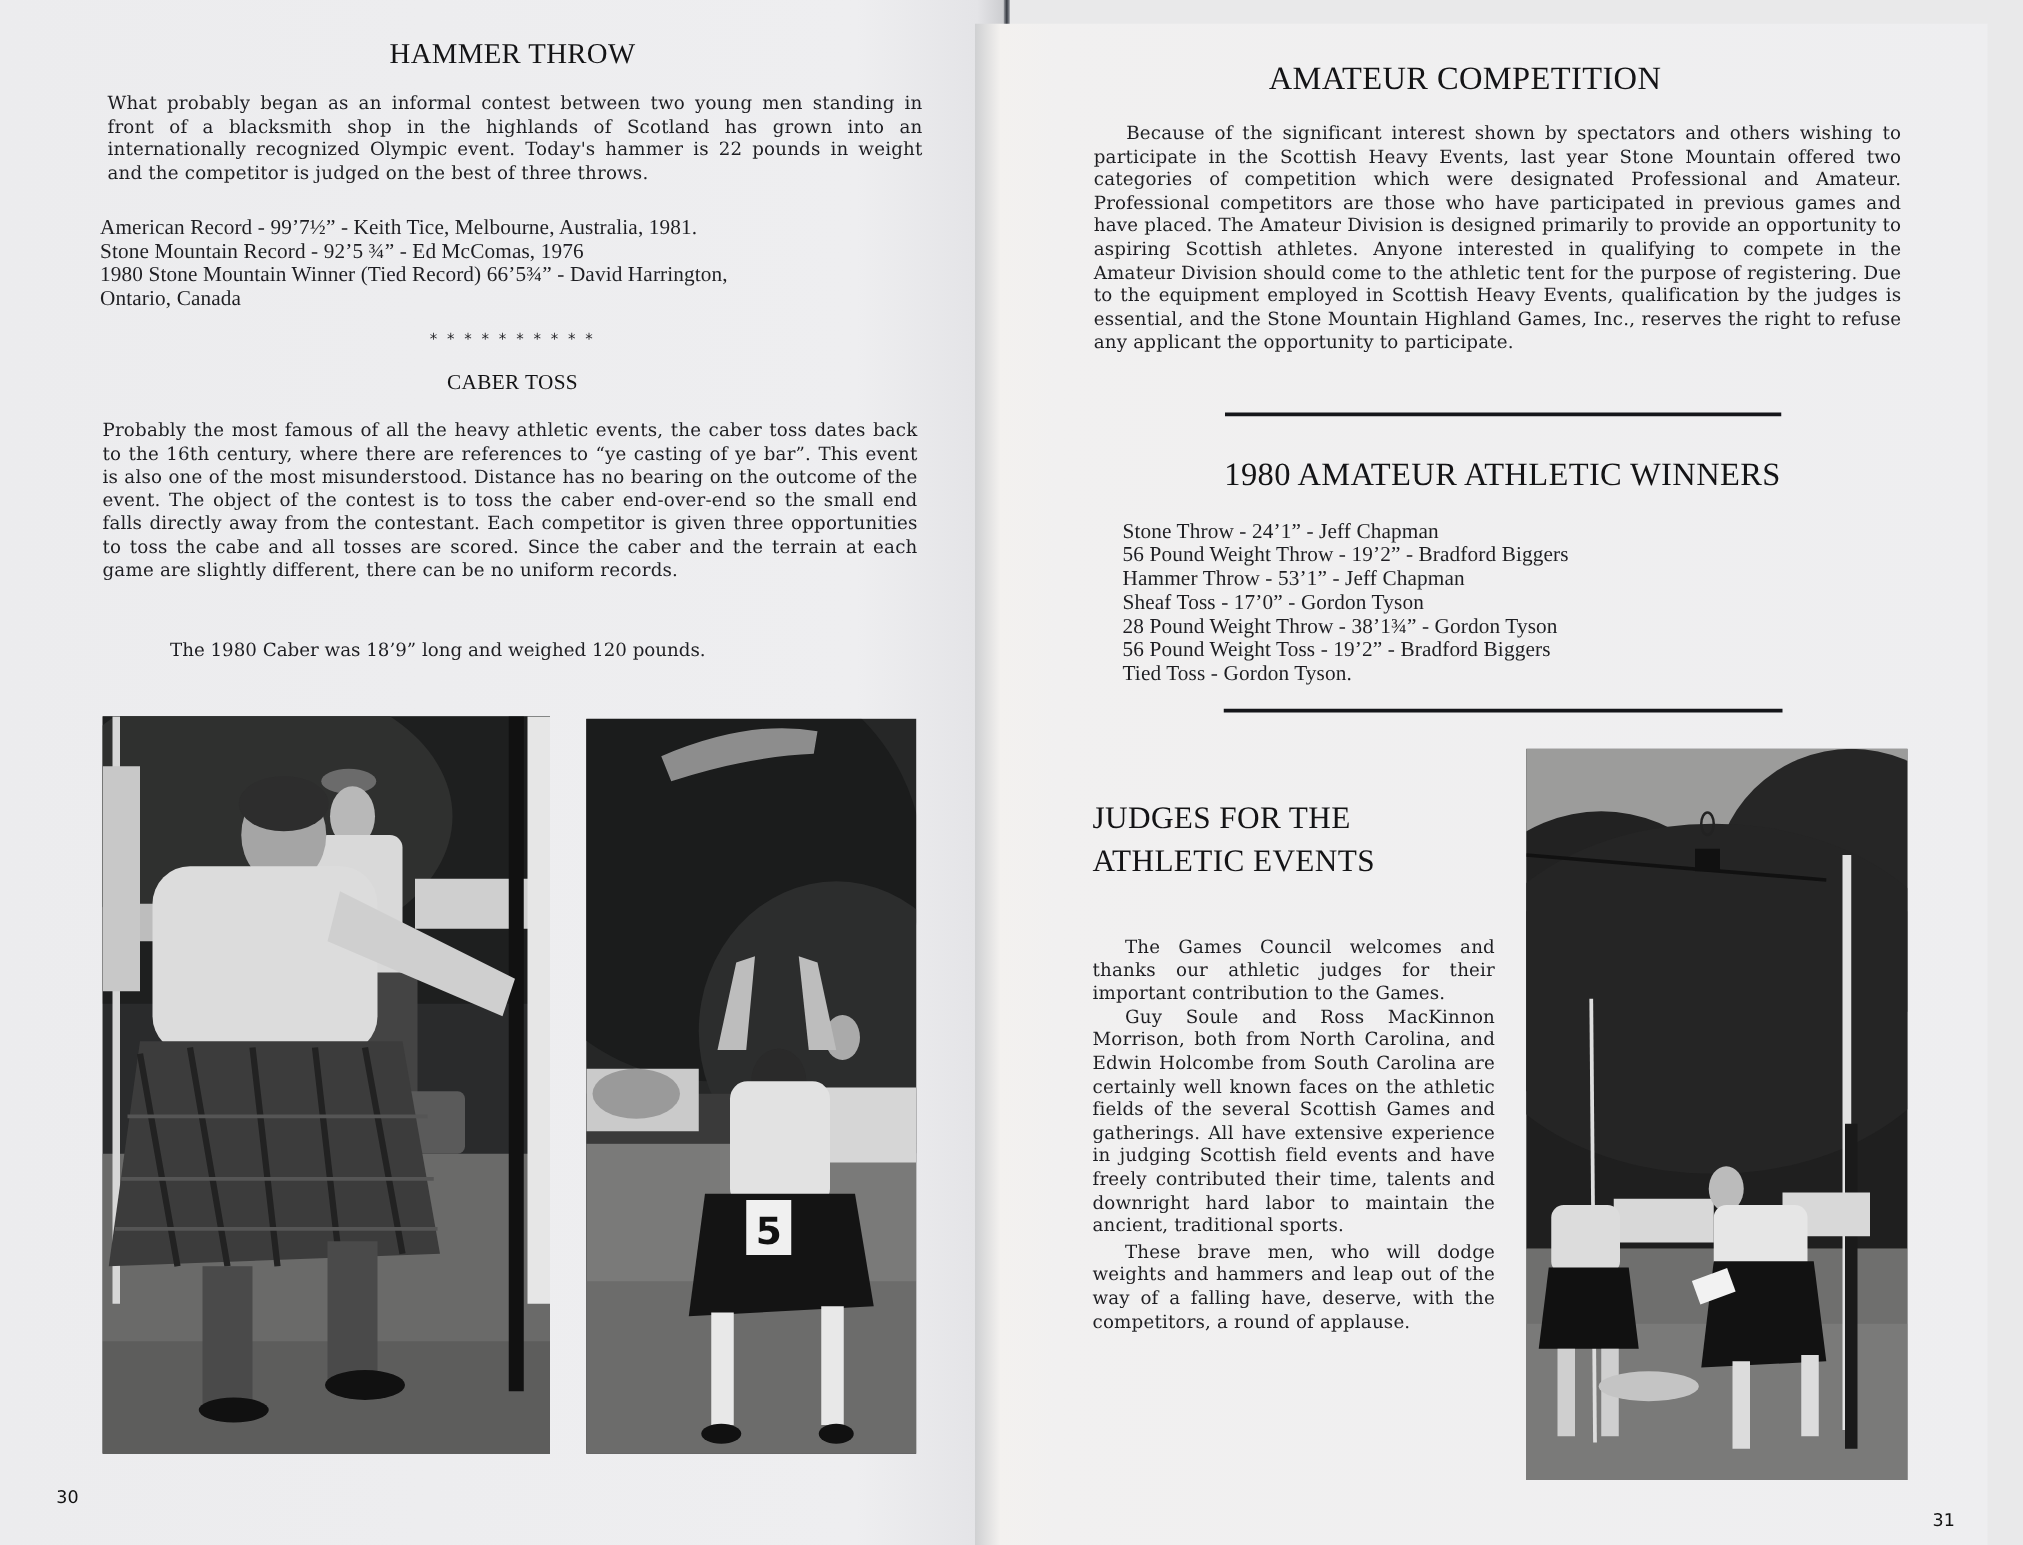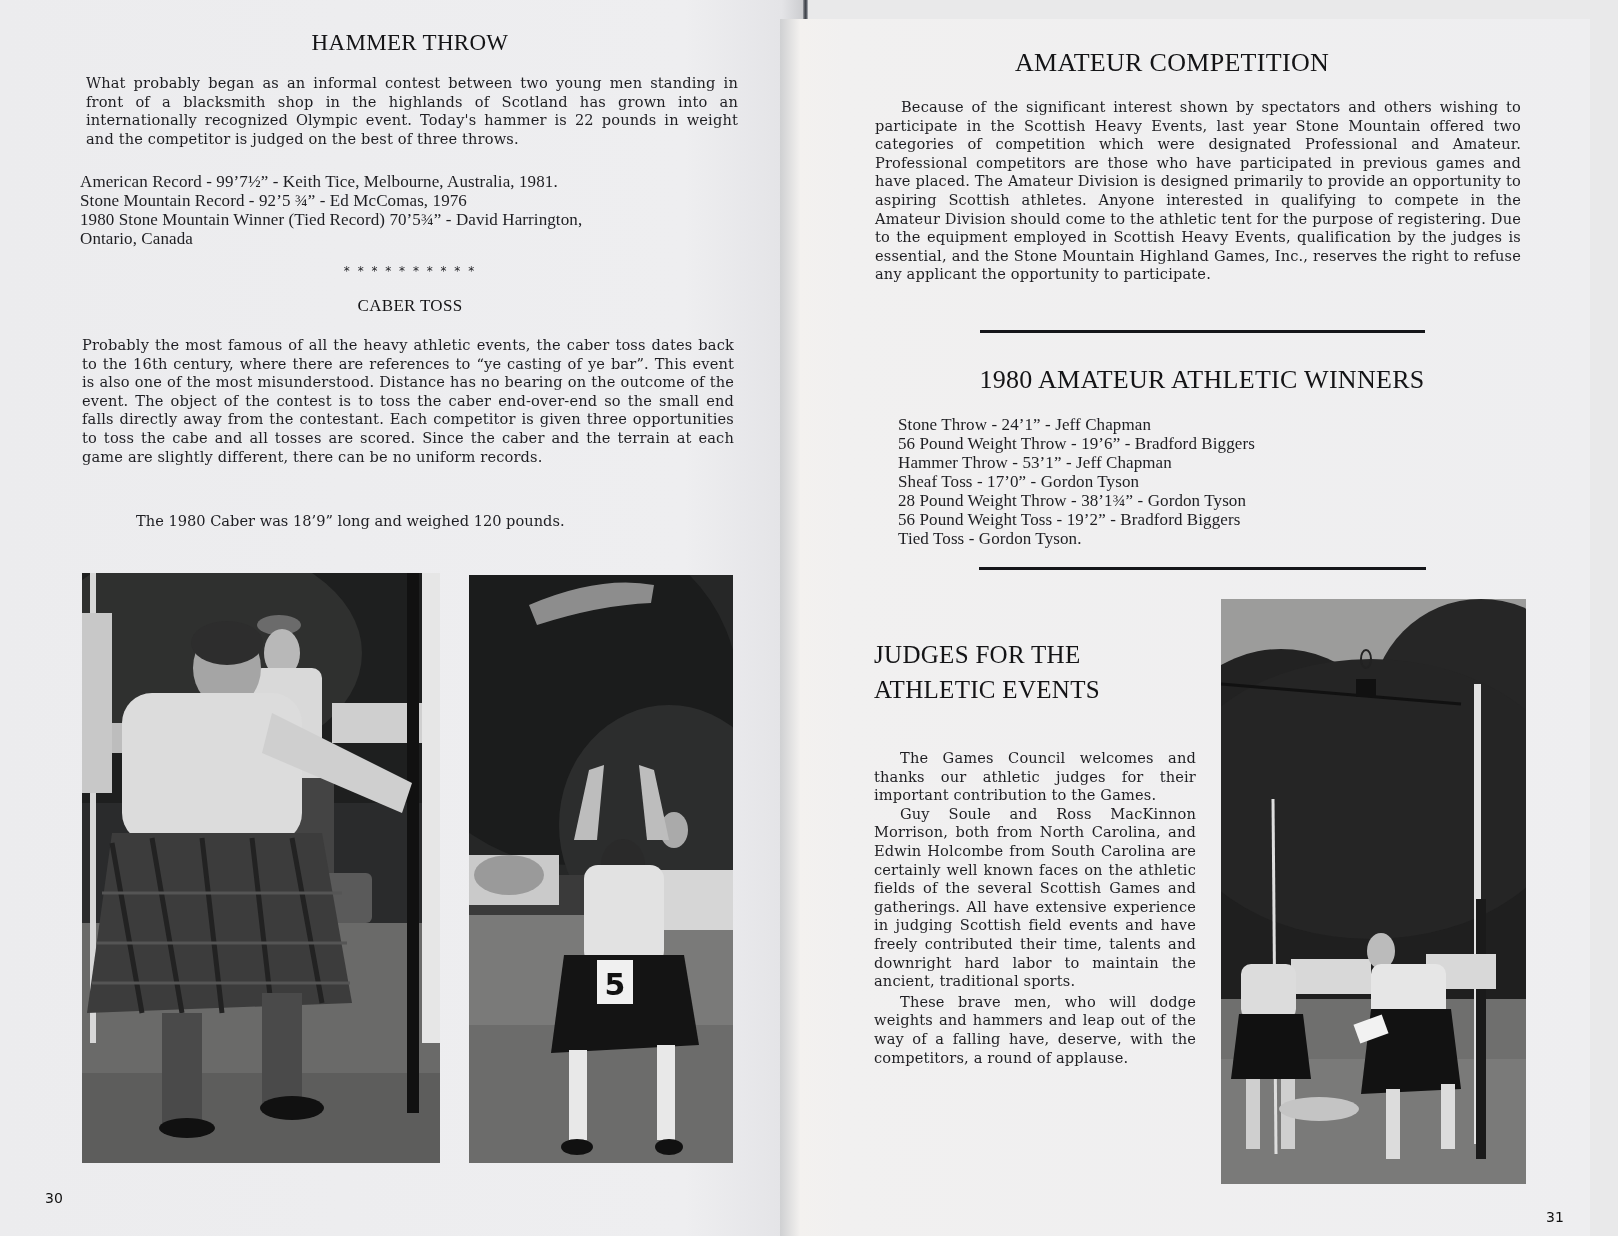--- a/index.html
+++ b/index.html
@@ -34,21 +34,21 @@
 
   <div class="page page-left">
 
     <h1 class="text-block h-center" style="left:80px; width:660px; top:30px; font-size:23px;">HAMMER THROW</h1>
 
     <p class="text-block para" style="left:86px; width:652px; top:74px;">What probably began as an informal contest between two young men standing in front of a blacksmith shop in the highlands of Scotland has grown into an internationally recognized Olympic event. Today's hammer is 22 pounds in weight and the competitor is judged on the best of three throws.</p>
 
     <div class="text-block centered-lines" style="left:80px; width:660px; top:172px;">
       <div>American Record - 99’7½” - Keith Tice, Melbourne, Australia, 1981.</div>
       <div>Stone Mountain Record - 92’5 ¾” - Ed McComas, 1976</div>
-      <div>1980 Stone Mountain Winner (Tied Record) 70’5¾” - David Harrington,</div>
+      <div>1980 Stone Mountain Winner (Tied Record) 66’5¾” - David Harrington,</div>
       <div>Ontario, Canada</div>
     </div>
 
     <div class="text-block" style="left:80px; width:660px; top:264px; text-align:center; font-family:'DejaVu Sans', sans-serif; font-size:12px; letter-spacing:2px; color:#1e1e22;">* * * * * * * * * *</div>
 
     <h2 class="text-block h-center" style="left:80px; width:660px; top:296px; font-size:17px;">CABER TOSS</h2>
 
     <p class="text-block para" style="left:82px; width:652px; top:336px;">Probably the most famous of all the heavy athletic events, the caber toss dates back to the 16th century, where there are references to “ye casting of ye bar”. This event is also one of the most misunderstood. Distance has no bearing on the outcome of the event. The object of the contest is to toss the caber end-over-end so the small end falls directly away from the contestant. Each competitor is given three opportunities to toss the cabe and all tosses are scored. Since the caber and the terrain at each game are slightly different, there can be no uniform records.</p>
 
     <div class="text-block" style="left:136px; width:600px; top:511px; font-family:'DejaVu Serif', serif; font-size:14.6px; line-height:19px; color:#1e1e22;">
@@ -125,21 +125,21 @@
     <h1 class="text-block h-center" style="left:57px; width:670px; top:29px; font-size:26px;">AMATEUR COMPETITION</h1>
 
     <p class="text-block para indent" style="left:95px; width:646px; top:79px;">Because of the significant interest shown by spectators and others wishing to participate in the Scottish Heavy Events, last year Stone Mountain offered two categories of competition which were designated Professional and Amateur. Professional competitors are those who have participated in previous games and have placed. The Amateur Division is designed primarily to provide an opportunity to aspiring Scottish athletes. Anyone interested in qualifying to compete in the Amateur Division should come to the athletic tent for the purpose of registering. Due to the equipment employed in Scottish Heavy Events, qualification by the judges is essential, and the Stone Mountain Highland Games, Inc., reserves the right to refuse any applicant the opportunity to participate.</p>
 
     <div class="rule" style="left:200px; top:311px; width:445px;"></div>
 
     <h2 class="text-block h-center" style="left:92px; width:660px; top:346px; font-size:26px;">1980 AMATEUR ATHLETIC WINNERS</h2>
 
     <div class="text-block centered-lines" style="left:118px; width:600px; top:396px;">
       <div>Stone Throw - 24’1” - Jeff Chapman</div>
-      <div>56 Pound Weight Throw - 19’6” - Bradford Biggers</div>
+      <div>56 Pound Weight Throw - 19’2” - Bradford Biggers</div>
       <div>Hammer Throw - 53’1” - Jeff Chapman</div>
       <div>Sheaf Toss - 17’0” - Gordon Tyson</div>
       <div>28 Pound Weight Throw - 38’1¾” - Gordon Tyson</div>
       <div>56 Pound Weight Toss - 19’2” - Bradford Biggers</div>
       <div>Tied Toss - Gordon Tyson.</div>
     </div>
 
     <div class="rule" style="left:199px; top:548px; width:447px;"></div>
 
     <h2 class="text-block" style="left:94px; top:618px; font-family:Liberation Serif, serif; font-weight:normal; font-size:25px; line-height:35px; color:#141416; letter-spacing:0.3px;">

